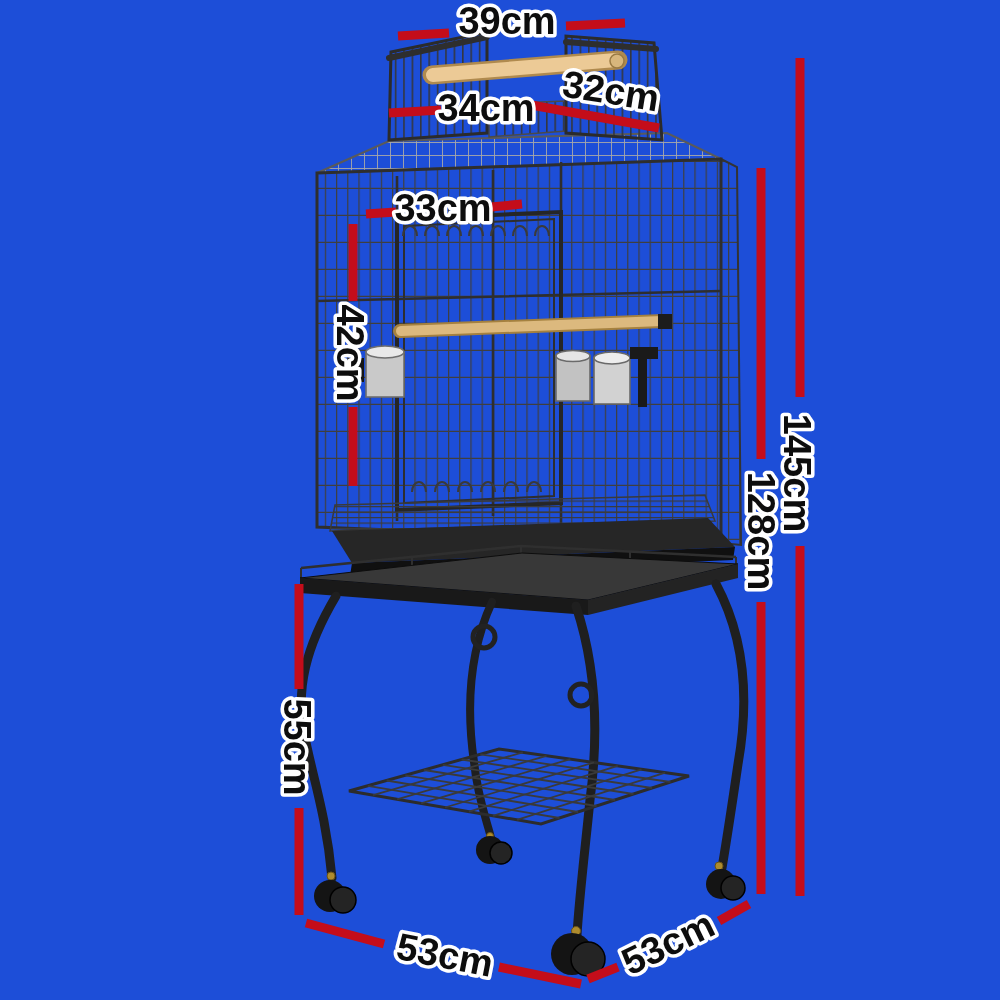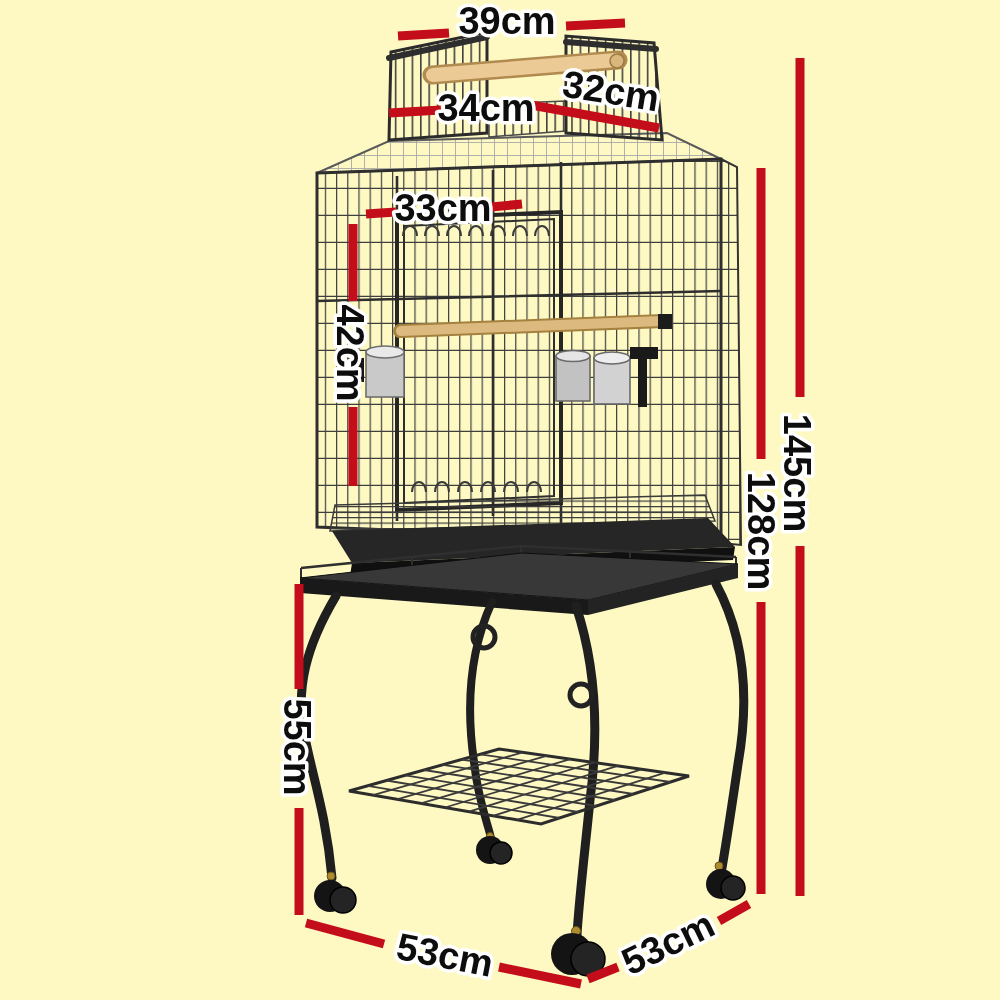--- a/index.html
+++ b/index.html
@@ -1,16 +1,16 @@
 <!DOCTYPE html>
 <html><head>
 <meta charset="utf-8">
 <style>
   html,body{margin:0;padding:0;background:#ffffff;}
-  .stage{position:relative;width:1000px;height:1000px;background:#fef9c3;overflow:hidden;
+  .stage{position:relative;width:1000px;height:1000px;background:#1d4ed8;overflow:hidden;
          font-family:"Liberation Sans",sans-serif;}
   svg{position:absolute;left:0;top:0;}
   .dim-label{font-family:"Liberation Sans",sans-serif;font-size:38px;font-weight:bold;
              fill:#0d0d0d;stroke:#ffffff;stroke-width:7px;stroke-linejoin:round;
              paint-order:stroke;text-anchor:middle;}
   .wire{stroke:#2e2e2e;fill:none;}
   .redline{stroke:#c40d1a;stroke-width:9;stroke-linecap:butt;}
 </style>
 </head>
 <body>

